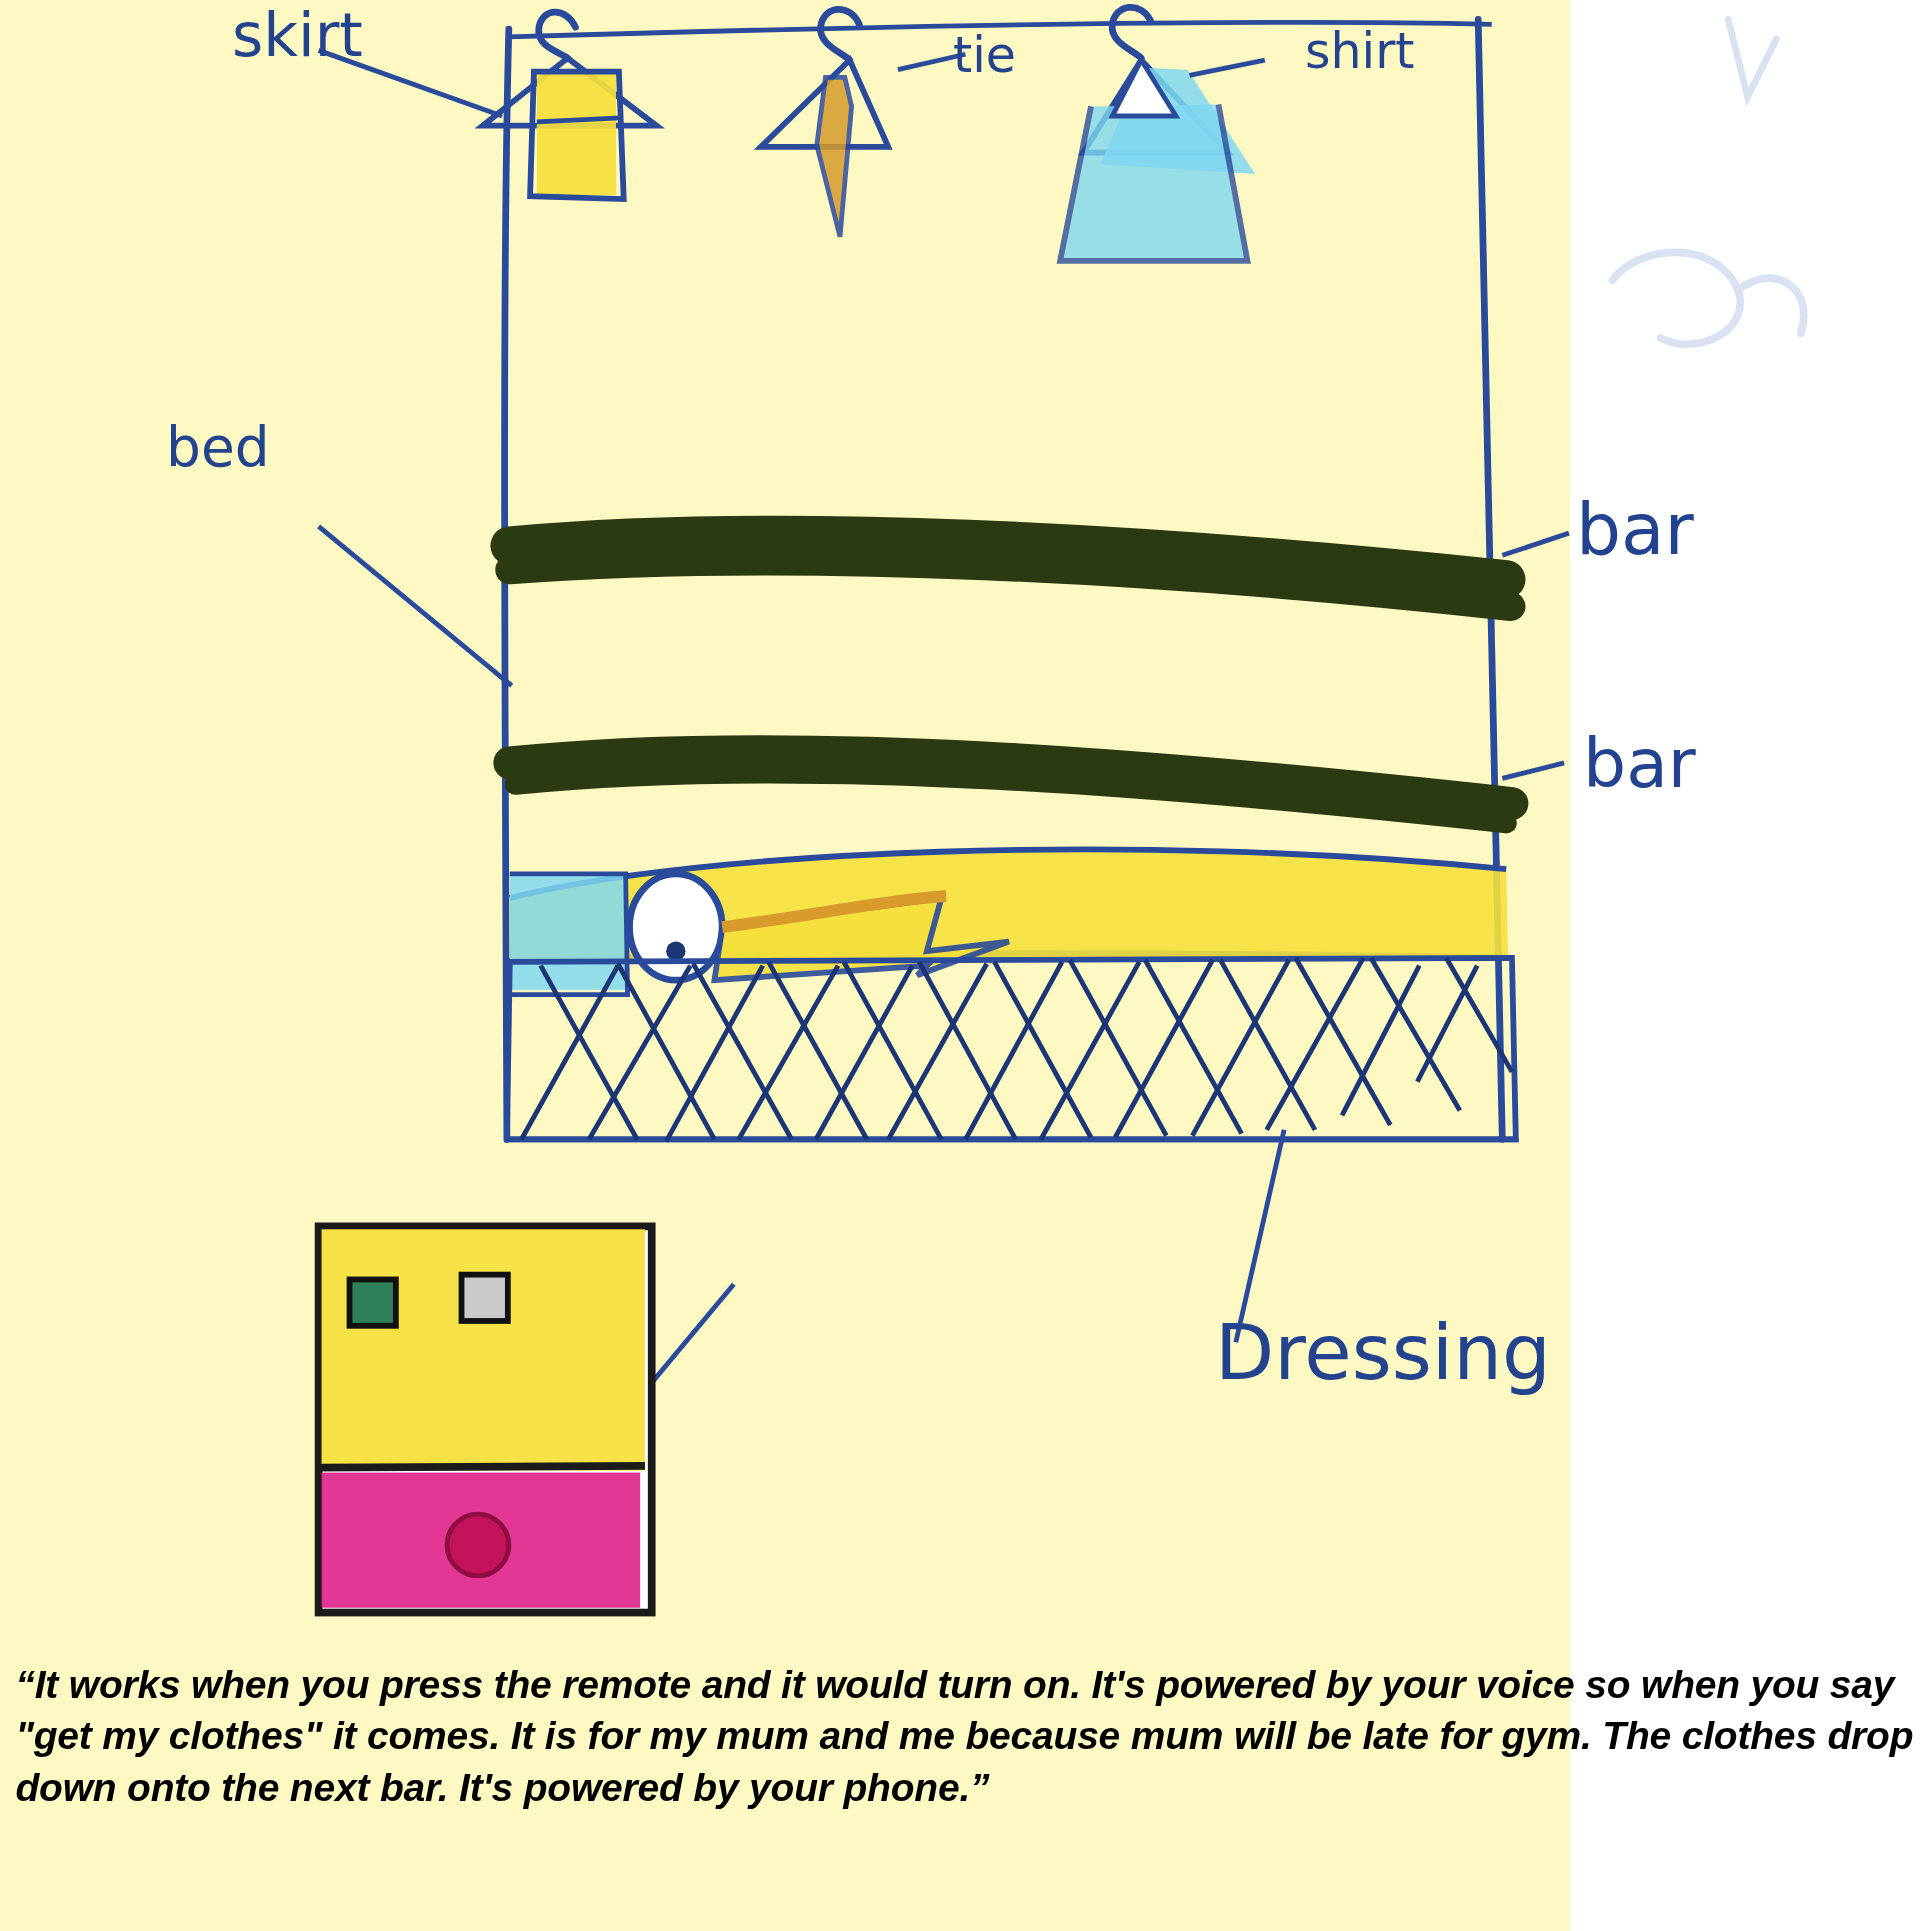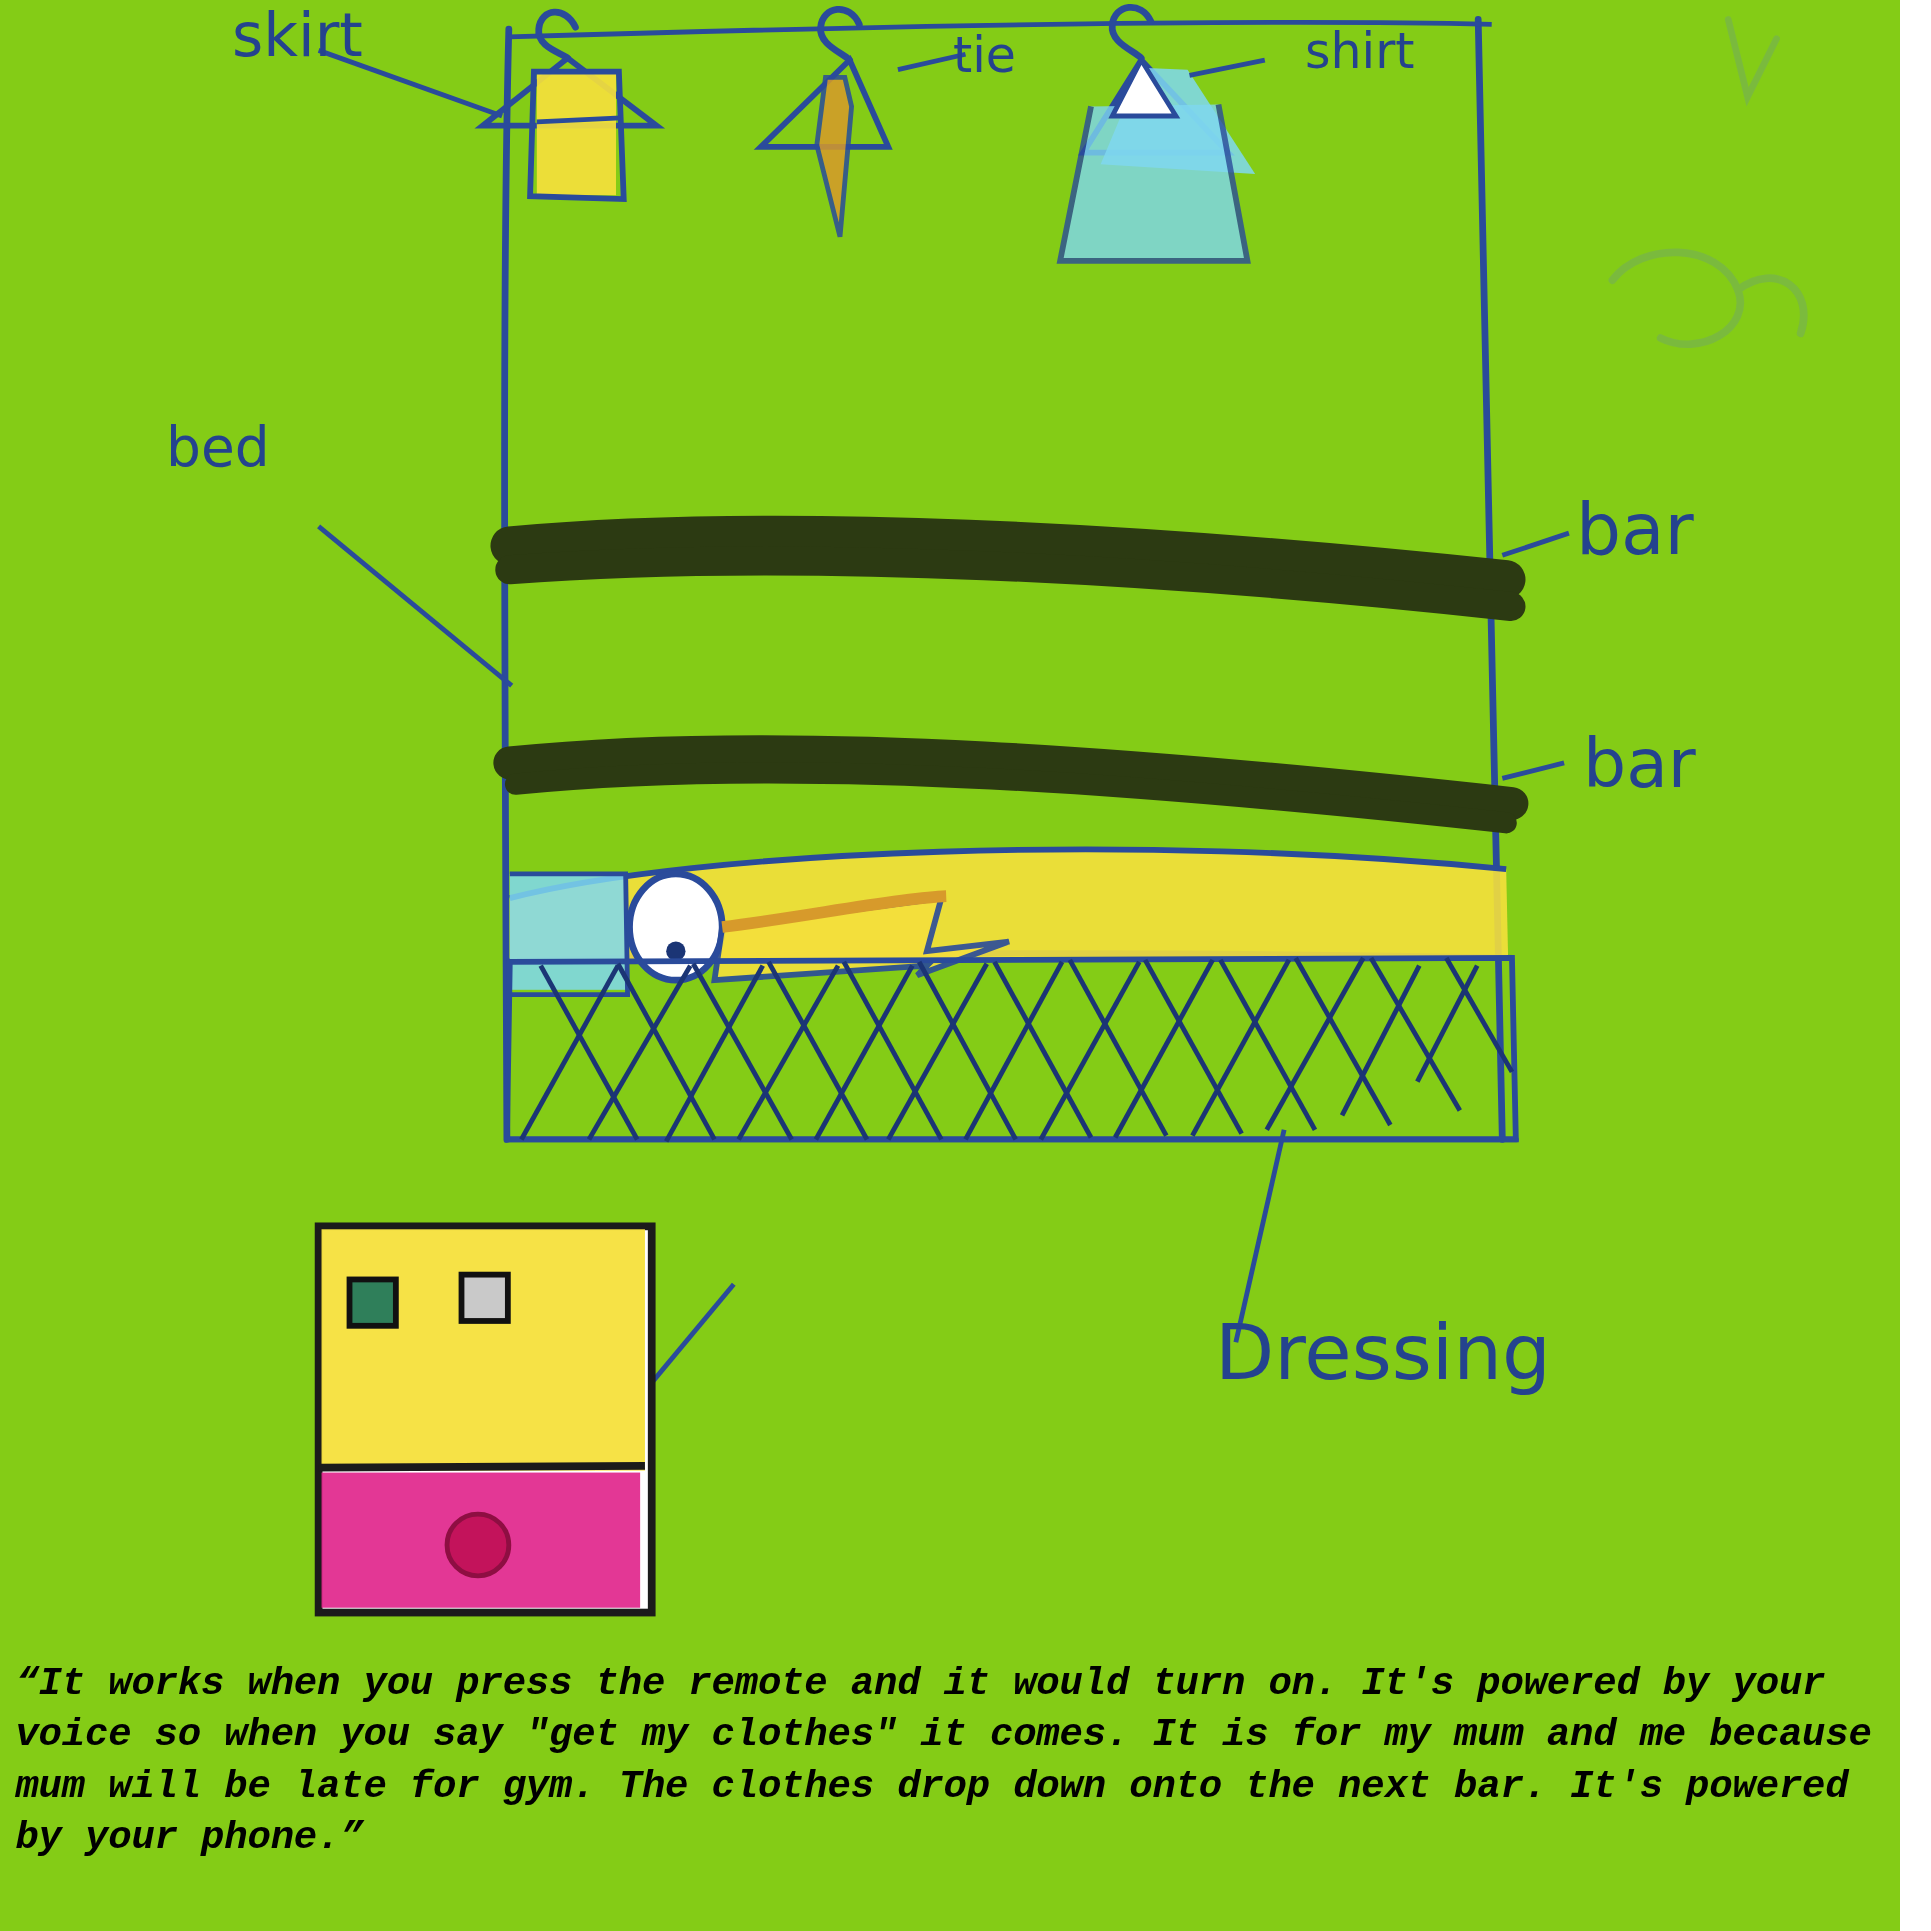--- a/index.html
+++ b/index.html
@@ -8,23 +8,23 @@
     background: #ffffff;
   }
   body {
     width: 1931px;
     height: 1931px;
     font-family: "Liberation Sans", sans-serif;
     overflow: hidden;
   }
   #page {
     position: relative;
-    width: 1900px;
+    width: 1570px;
     height: 1931px;
-    background: #84cc16;
+    background: #fef9c3;
   }
   #drawing-area {
     position: absolute;
     left: 0;
     top: 0;
     width: 1931px;
     height: 1661px;
   }
   #drawing-svg {
     position: absolute;
@@ -53,21 +53,21 @@
   #caption-title {
     font-family: "DejaVu Sans", sans-serif;
     font-weight: bold;
     font-size: 51px;
     line-height: 1.16;
     color: #000000;
     letter-spacing: -0.3px;
     margin: 0 0 7.7px 0;
   }
   #caption-quote {
-    font-family: Liberation Mono, monospace;
+    font-family: Liberation Sans, sans-serif;
     font-style: italic;
     font-weight: bold;
     font-size: 39px;
     line-height: 1.32;
     color: #000000;
     letter-spacing: -0.2px;
     margin: 0;
   }
   .faint {
     opacity: 0.22;

